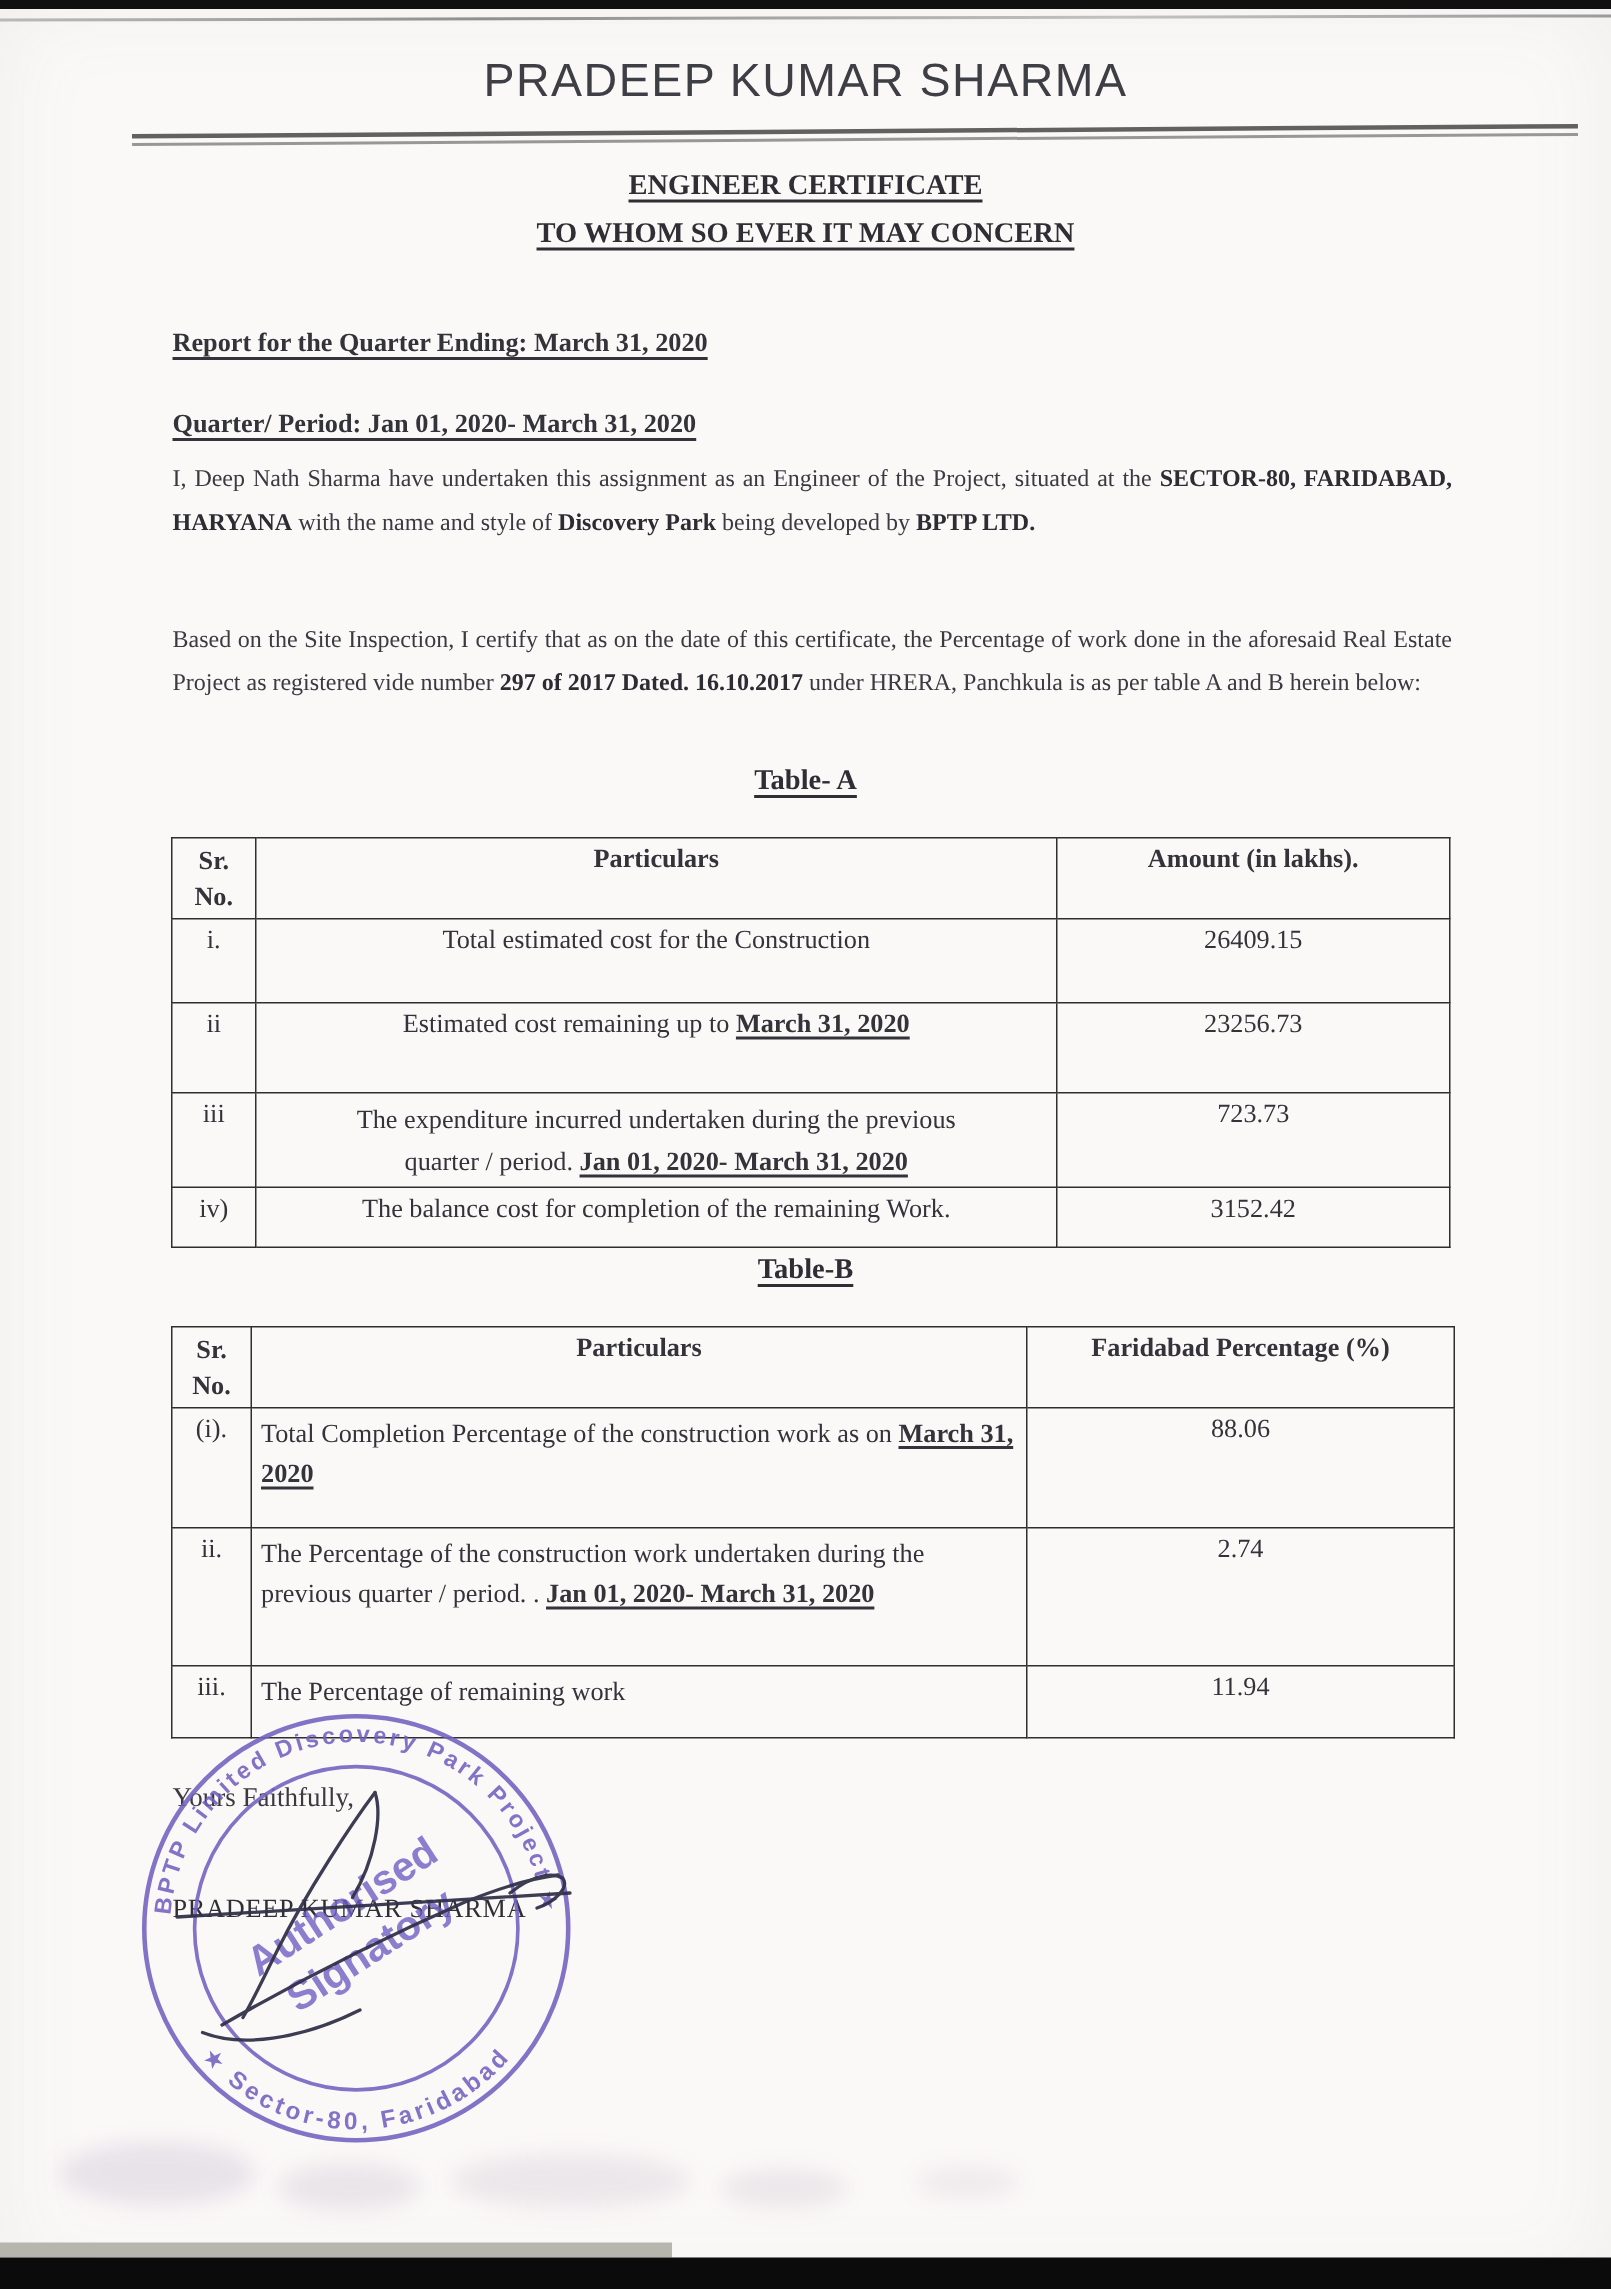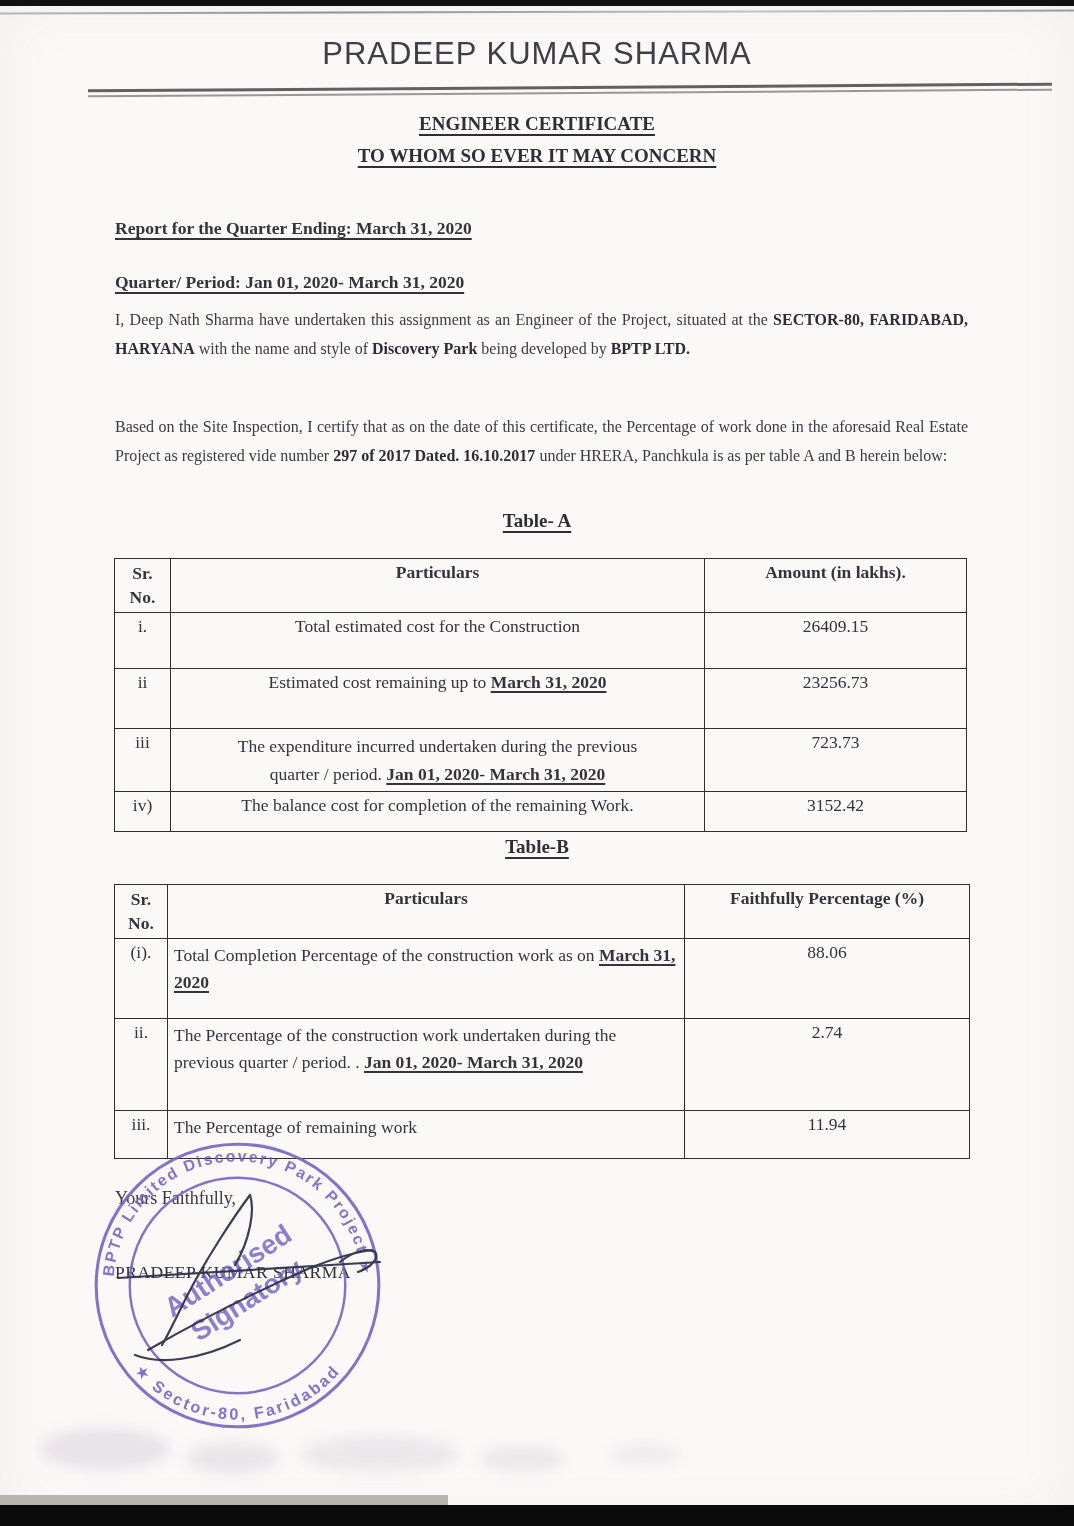--- a/index.html
+++ b/index.html
@@ -135,21 +135,21 @@
   <table class="doc" style="top:884px;width:855px;">
     <colgroup>
         <col style="width:53px">
         <col style="width:517px">
         <col style="width:285px">
       </colgroup>
     <tbody>
         <tr style="height:46px;">
       <th class="srh"><span>Sr.</span><br><span>No.</span></th>
       <th>Particulars</th>
-      <th>Faithfully Percentage (%)</th>
+      <th>Faridabad Percentage (%)</th>
     </tr>
     <tr style="height:80px;">
       <td class="sr">(i).</td>
       <td class="lft"><span>Total Completion Percentage of the construction work as on </span><span class="bu">March 31, 2020</span></td>
       <td class="amt">88.06</td>
     </tr>
     <tr style="height:92px;">
       <td class="sr">ii.</td>
       <td class="lft"><span>The Percentage of the construction work undertaken during the previous quarter / period. . </span><span class="bu">Jan 01, 2020- March 31, 2020</span></td>
       <td class="amt">2.74</td>

